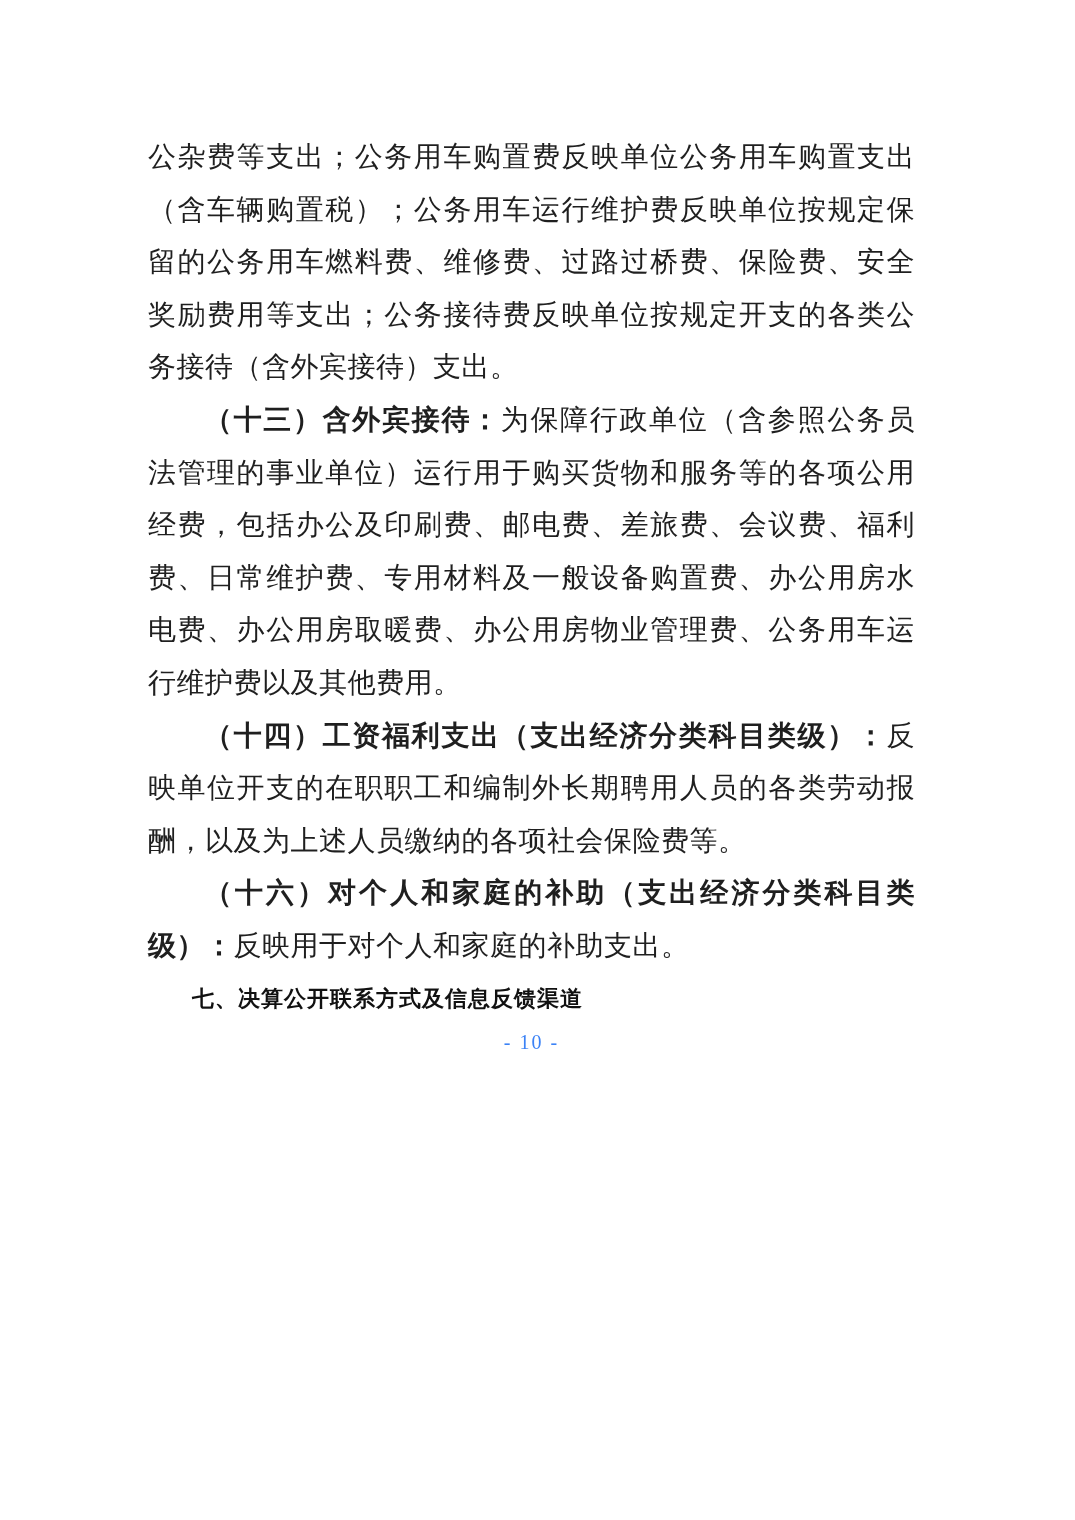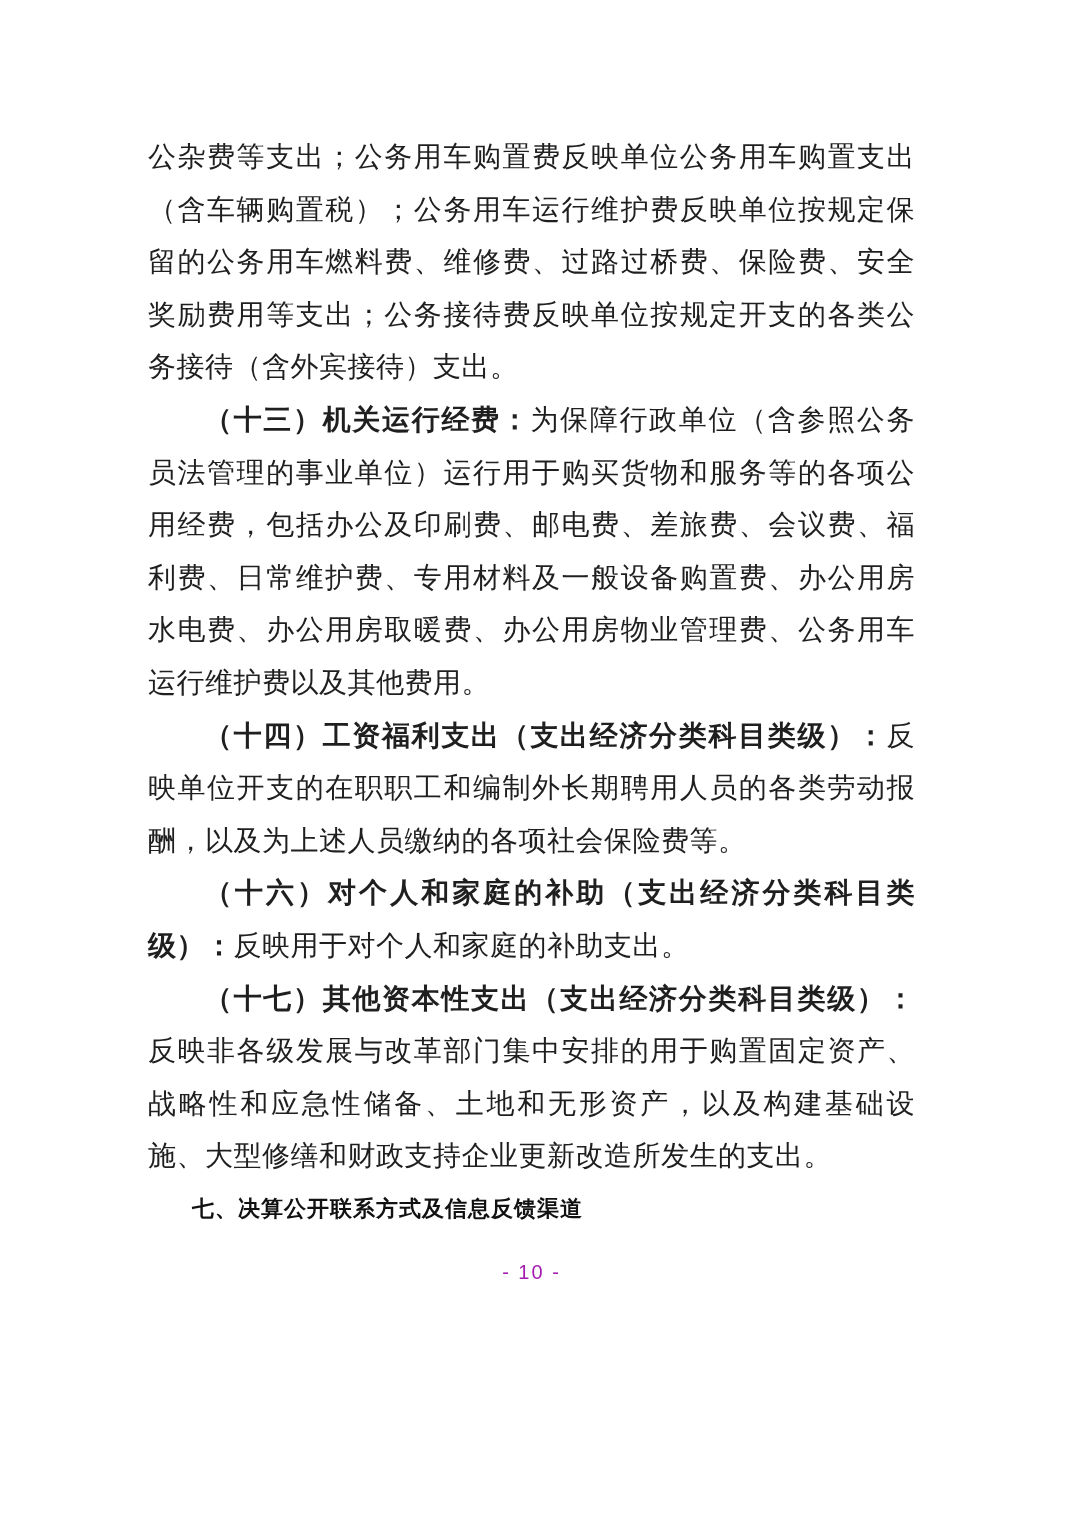--- a/index.html
+++ b/index.html
@@ -40,42 +40,41 @@
     margin: 0;
     font-family: "Liberation Sans", "DejaVu Sans", sans-serif;
     font-weight: bold;
     font-size: 22px;
     line-height: 52.6px;
     letter-spacing: 1px;
     text-indent: 2em;
     color: #111111;
   }
   .page-number {
-    margin-top: 24px;
+    margin-top: 4px;
     text-align: center;
     font-size: 20px;
     line-height: 26px;
     letter-spacing: 2px;
-    color: #a21caf;
-    font-family: Liberation Sans, sans-serif;
+    color: #3b82f6;
+    font-family: Liberation Serif, serif;
   }
 </style>
 </head>
 <body>
 
 <div class="page">
 
   <p class="para"><span>公杂费等支出；公务用车购置费反映单位公务用车购置支出（含车辆购置税）；公务用车运行维护费反映单位按规定保留的公务用车燃料费、维修费、过路过桥费、保险费、安全奖励费用等支出；公务接待费反映单位按规定开支的各类公务接待（含外宾接待）支出。</span></p>
 
-  <p class="para indent"><span class="lead">（十三）机关运行经费：</span><span>为保障行政单位（含参照公务员法管理的事业单位）运行用于购买货物和服务等的各项公用经费，包括办公及印刷费、邮电费、差旅费、会议费、福利费、日常维护费、专用材料及一般设备购置费、办公用房水电费、办公用房取暖费、办公用房物业管理费、公务用车运行维护费以及其他费用。</span></p>
+  <p class="para indent"><span class="lead">（十三）含外宾接待：</span><span>为保障行政单位（含参照公务员法管理的事业单位）运行用于购买货物和服务等的各项公用经费，包括办公及印刷费、邮电费、差旅费、会议费、福利费、日常维护费、专用材料及一般设备购置费、办公用房水电费、办公用房取暖费、办公用房物业管理费、公务用车运行维护费以及其他费用。</span></p>
 
   <p class="para indent"><span class="lead">（十四）工资福利支出（支出经济分类科目类级）：</span><span>反映单位开支的在职职工和编制外长期聘用人员的各类劳动报酬，以及为上述人员缴纳的各项社会保险费等。</span></p>
 
 
   <p class="para indent"><span class="lead">（十六）对个人和家庭的补助（支出经济分类科目类级）：</span><span>反映用于对个人和家庭的补助支出。</span></p>
 
-  <p class="para indent"><span class="lead">（十七）其他资本性支出（支出经济分类科目类级）：</span><span>反映非各级发展与改革部门集中安排的用于购置固定资产、战略性和应急性储备、土地和无形资产，以及构建基础设施、大型修缮和财政支持企业更新改造所发生的支出。</span></p>
 
   <h2 class="section-heading">七、决算公开联系方式及信息反馈渠道</h2>
 
   <div class="page-number">- 10 -</div>
 
 </div>
 
 </body></html>

